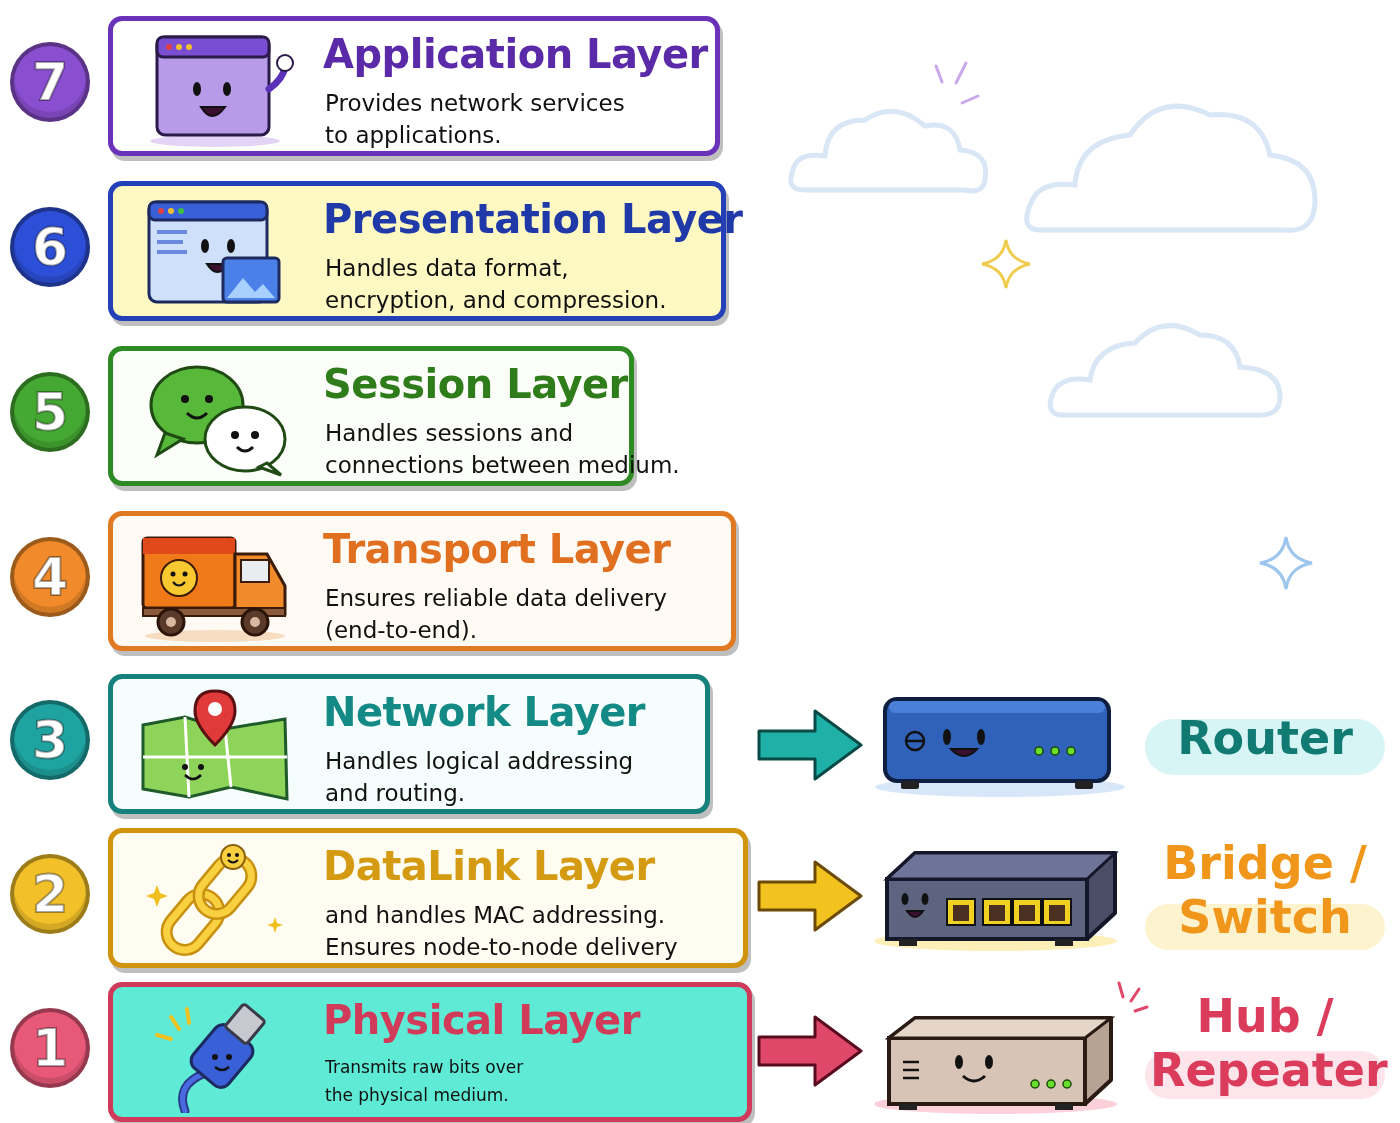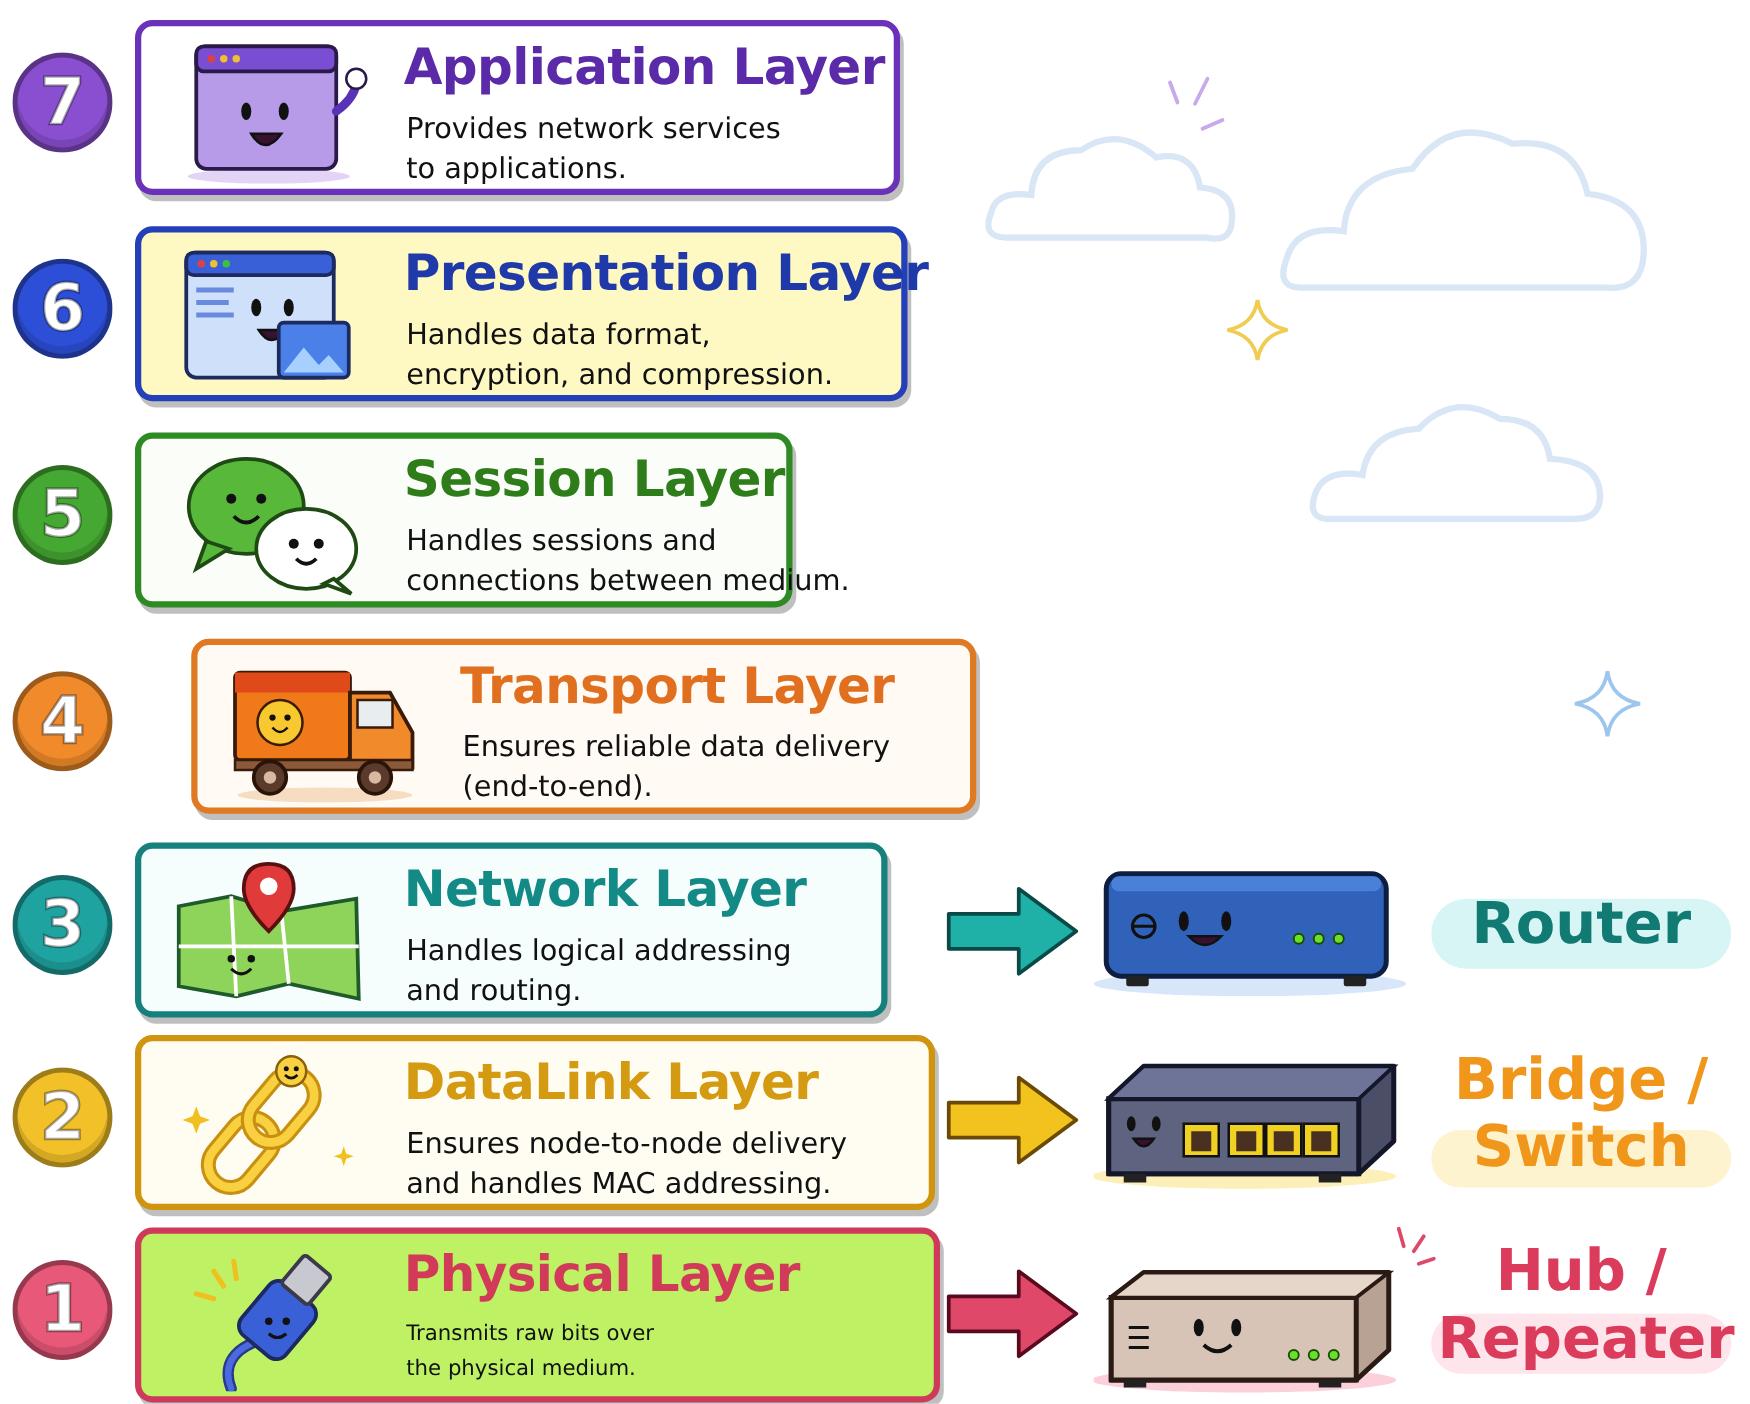--- a/index.html
+++ b/index.html
@@ -137,21 +137,21 @@
     <div class="title" style="color:#2e7d1a;">Session Layer</div>
     <div class="desc">
       <span>Handles sessions and</span>
       <span>connections between medium.</span>
     </div>
   </div>
 </div>
 
 <div class="layer" style="top:503px;">
   <div class="badge" style="background:#f08a2a;">4</div>
-  <div class="card" style="width:628px;border-color:#e07a22;background:#fffaf4;margin-left:45px;">
+  <div class="card" style="width:628px;border-color:#e07a22;background:#fffaf4;">
     <svg class="illus" viewBox="0 0 160 118">
       <ellipse cx="80" cy="112" rx="70" ry="6" fill="#f6dcc0"></ellipse>
       <rect x="8" y="14" width="92" height="70" rx="4" fill="#f07a1a" stroke="#3a1a08" stroke-width="3"></rect>
       <rect x="8" y="14" width="92" height="16" fill="#e04a1a"></rect>
       <circle cx="44" cy="54" r="18" fill="#f8c830" stroke="#3a1a08" stroke-width="2"></circle>
       <circle cx="38" cy="50" r="2.5" fill="#111"></circle>
         <circle cx="50" cy="50" r="2.5" fill="#111"></circle>
       <path d="M38 58 Q44 65 50 58" stroke="#111" stroke-width="2" fill="none"></path>
       <path d="M100 30 L132 30 L150 62 L150 90 L100 90 Z" fill="#f08a2a" stroke="#3a1a08" stroke-width="3"></path>
       <rect x="106" y="36" width="28" height="22" fill="#e8eef0" stroke="#3a1a08" stroke-width="2"></rect>
@@ -201,29 +201,29 @@
       <rect x="72" y="14" width="36" height="62" rx="18" transform="rotate(40 90 45)" fill="none" stroke="#f8d040" stroke-width="7"></rect>
       <circle cx="98" cy="16" r="12" fill="#f8d040" stroke="#8a6008" stroke-width="2"></circle>
       <circle cx="94" cy="14" r="2" fill="#111"></circle>
         <circle cx="102" cy="14" r="2" fill="#111"></circle>
       <path d="M93 19 Q98 24 103 19" stroke="#111" stroke-width="2" fill="none"></path>
       <path d="M22 44 L25 52 L33 55 L25 58 L22 66 L19 58 L11 55 L19 52 Z" fill="#f0c020"></path>
       <path d="M140 76 L142 82 L148 84 L142 86 L140 92 L138 86 L132 84 L138 82 Z" fill="#f0c020"></path>
     </svg>
     <div class="title" style="color:#d49a12;">DataLink Layer</div>
     <div class="desc">
+      <span>and handles MAC addressing.</span>
       <span>Ensures node-to-node delivery</span>
-      <span>and handles MAC addressing.</span>
     </div>
   </div>
 </div>
 
 <div class="layer" style="top:974px;">
   <div class="badge" style="background:#e85878;">1</div>
-  <div class="card" style="width:644px;border-color:#d03a5a;background:#bef264;padding-left:17px;">
+  <div class="card" style="width:644px;border-color:#d03a5a;background:#5eead4;padding-left:17px;">
     <svg class="illus" viewBox="0 0 160 118">
       <path d="M50 116 Q40 90 70 78" stroke="#2a3a8a" stroke-width="9" fill="none" stroke-linecap="round"></path>
       <path d="M50 116 Q40 90 70 78" stroke="#4a6ae0" stroke-width="5" fill="none" stroke-linecap="round"></path>
       <rect x="64" y="34" width="46" height="54" rx="10" transform="rotate(40 87 61)" fill="#3a60d8" stroke="#1c2a60" stroke-width="3"></rect>
       <rect x="96" y="14" width="28" height="30" rx="3" transform="rotate(40 110 29)" fill="#c8c8d0" stroke="#3a3a48" stroke-width="3"></rect>
       <circle cx="80" cy="62" r="3" fill="#111"></circle>
         <circle cx="94" cy="62" r="3" fill="#111"></circle>
       <path d="M80 72 Q87 78 94 72" stroke="#111" stroke-width="2.5" fill="none"></path>
       <line x1="36" y1="22" x2="44" y2="34" stroke="#f0c020" stroke-width="4" stroke-linecap="round"></line>
       <line x1="22" y1="40" x2="36" y2="44" stroke="#f0c020" stroke-width="4" stroke-linecap="round"></line>

